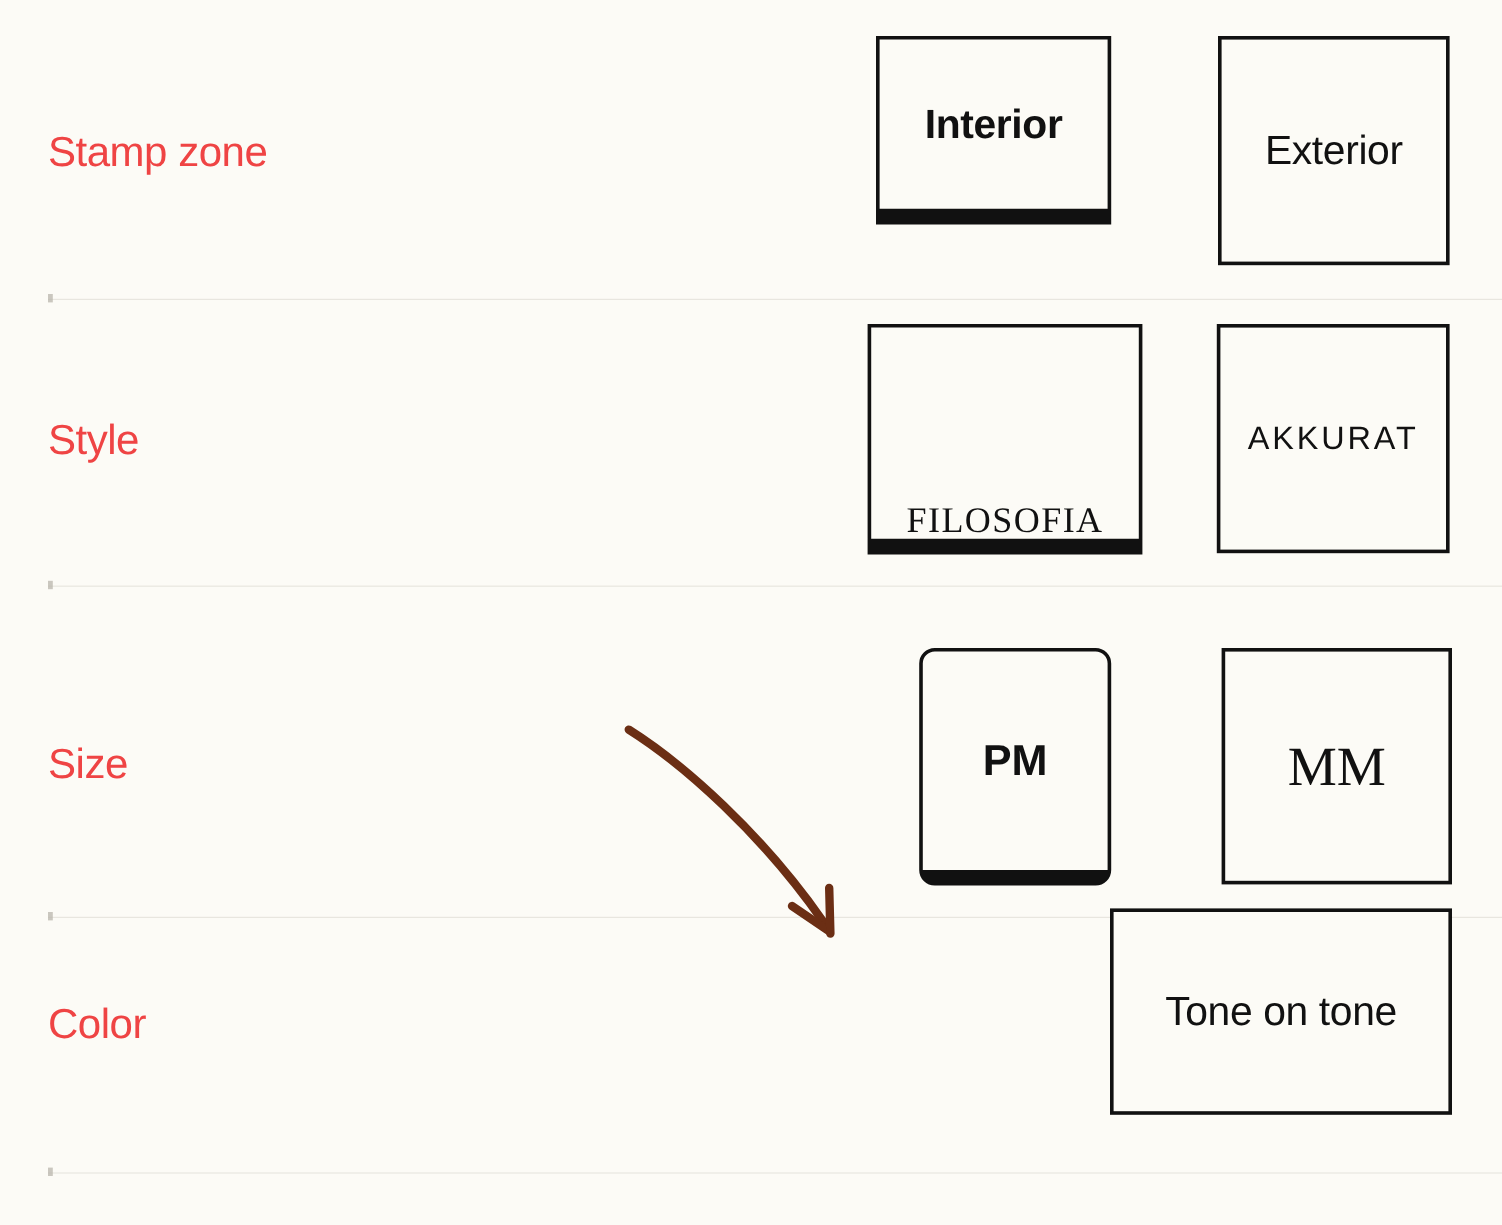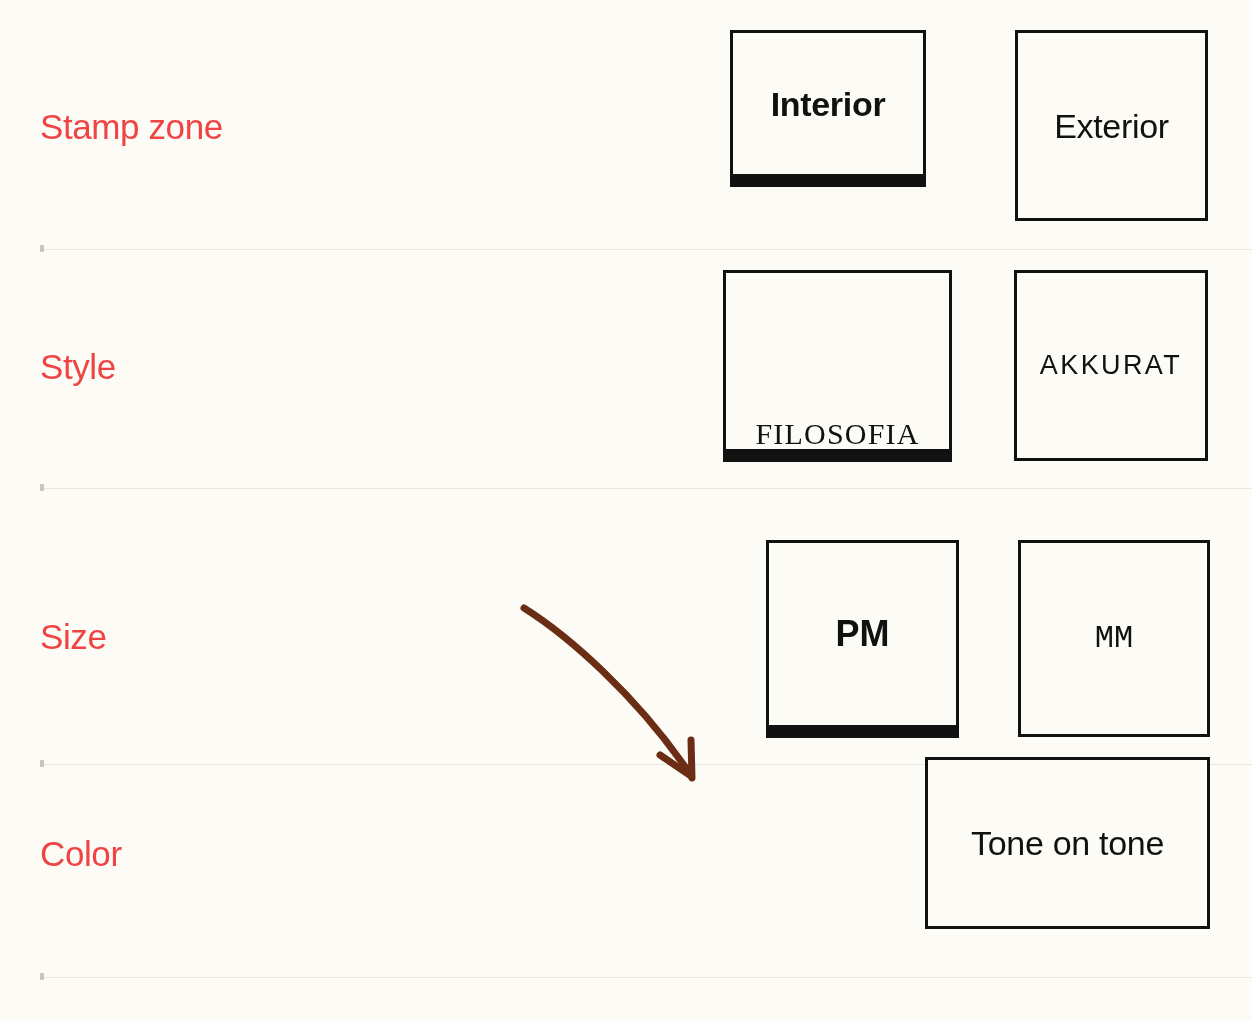--- a/index.html
+++ b/index.html
@@ -75,21 +75,21 @@
     line-height: 1;
     display: block;
   }
 
   
   .t-sans-bold  { font-family: "Liberation Sans", sans-serif; font-weight: 700; font-size: 34px; letter-spacing: -0.3px; }
   .t-sans-reg   { font-family: "Liberation Sans", sans-serif; font-weight: 400; font-size: 34px; letter-spacing: -0.3px; }
   .t-serif-caps { font-family: "Liberation Serif", serif;  font-weight: 400; font-size: 30px; letter-spacing: 1.2px; }
   .t-sans-light-caps { font-family: "Liberation Sans", sans-serif; font-weight: 400; font-size: 27px; letter-spacing: 2.4px; }
   .t-sans-bold-lg { font-family: "Liberation Sans", sans-serif; font-weight: 700; font-size: 36px; letter-spacing: 0px; }
-  .t-sans-reg-lg  { font-family: Liberation Mono, monospace; font-weight: 400; font-size: 32px; letter-spacing: 0px; }
+  .t-sans-reg-lg  { font-family: Liberation Serif, serif; font-weight: 400; font-size: 46px; letter-spacing: 0px; }
 
   
   #annotation-arrow {
     position: absolute;
     left: 500px;
     top: 585px;
     width: 230px;
     height: 215px;
     pointer-events: none;
   }
@@ -123,21 +123,21 @@
     <div class="option-box" style="left:1014px;top:36px;width:194px;height:191px;">
       <span class="opt-label t-sans-light-caps">AKKURAT</span>
     </div>
 
     <div class="row-divider" style="top:254px;"></div>
   </div>
 
   <div class="option-row" style="top:505px;height:260px;">
     <div class="row-label" style="top:112px;">Size</div>
 
-    <div class="option-box selected" style="left:766px;top:35px;width:193px;height:198px;">
+    <div class="option-box selected" style="left:766px;top:35px;width:160px;height:198px;border-radius:13px;">
       <span class="opt-label t-sans-bold-lg">PM</span>
     </div>
 
     <div class="option-box" style="left:1018px;top:35px;width:192px;height:197px;">
       <span class="opt-label t-sans-reg-lg">MM</span>
     </div>
 
     <div class="row-divider" style="top:259px;"></div>
   </div>
 

